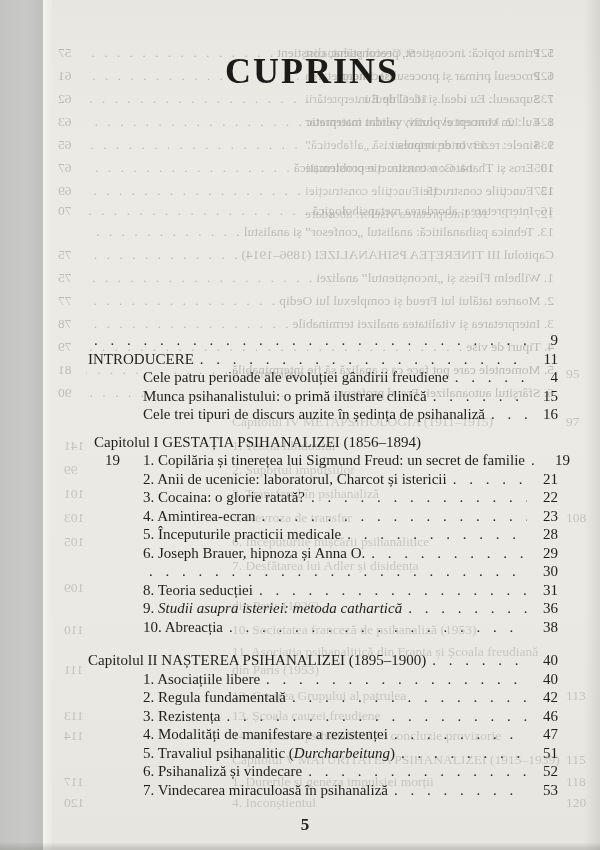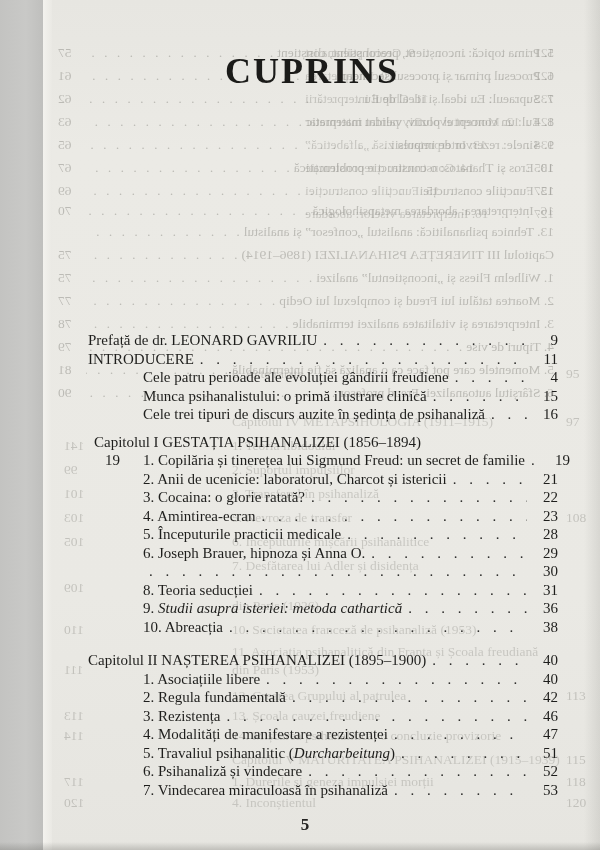--- a/index.html
+++ b/index.html
@@ -246,21 +246,20 @@
       <span class="gc-right" style="left: 566px; top: 774px;">118</span>
       <span class="gc-num" style="left: 64px; top: 795px;">120</span>
       <span class="gc-text" style="left: 232px; top: 795px;">4. Inconștientul</span>
       <span class="gc-right" style="left: 566px; top: 795px;">120</span>
     </div>
 
   <div id="title">CUPRINS</div>
 
   <div id="toc">
       <div class="row">
-        <span class="lbl"><span>Prefață de dr. LEONARD GAVRILIU</span></span>
         <span class="dots"></span>
         <span class="pg">9</span>
       </div>
       <div class="row">
         <span class="lbl"><span>INTRODUCERE</span></span>
         <span class="dots"></span>
         <span class="pg">11</span>
       </div>
       <div class="row ind1">
         <span class="lbl"><span>Cele patru perioade ale evoluției gândirii freudiene</span></span>

